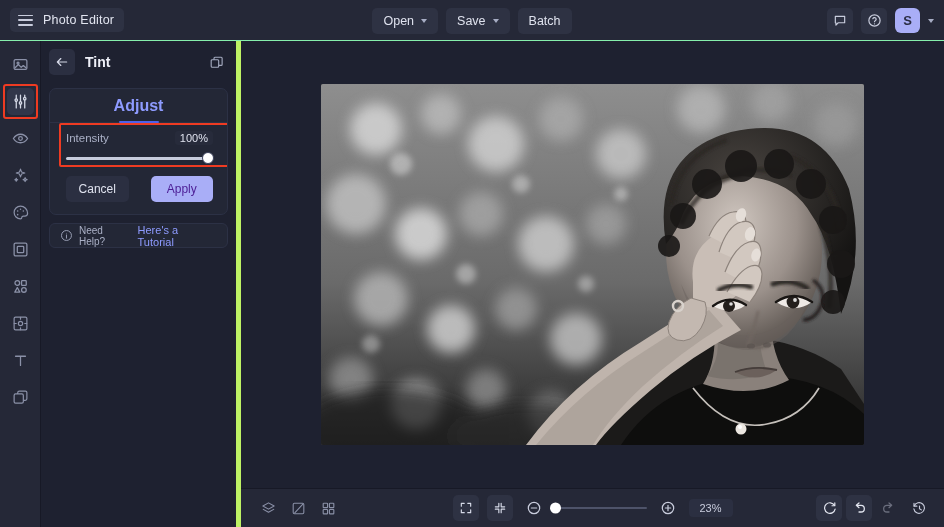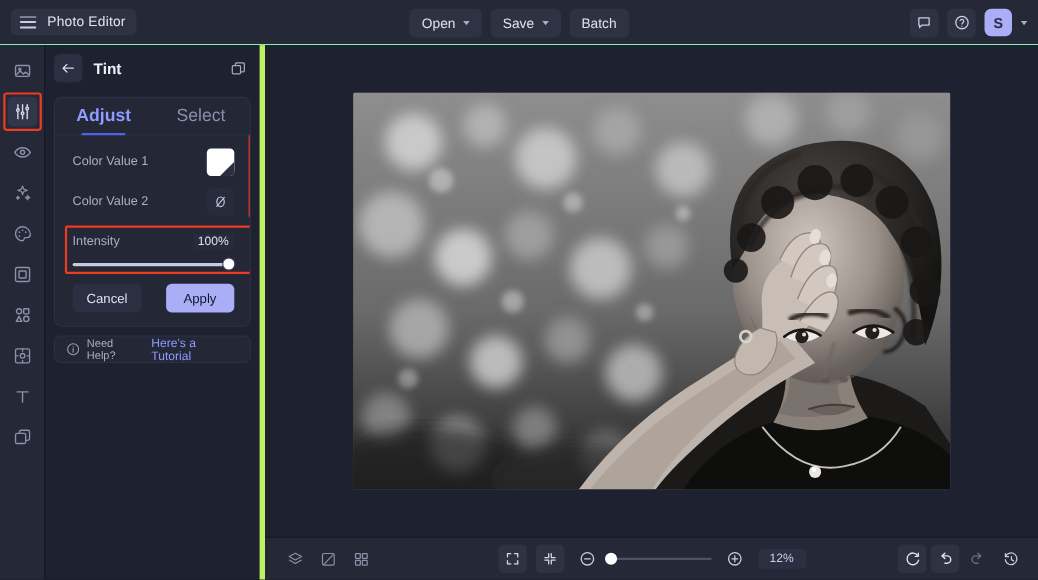--- a/index.html
+++ b/index.html
@@ -127,21 +127,21 @@
     position:absolute; right:-1px; width:12px; height:12px; border-radius:50%;
     background:#ffffff; border:1.5px solid #3b405a; cursor:pointer;
   }
 
   .btnrow { display:flex; gap:22px; padding:10px 14px 12px 16px; }
   .btn {
     flex:1; height:26px; border-radius:5px; display:flex; align-items:center; justify-content:center;
     font-size:12px; cursor:pointer;
   }
   .btn-cancel { background:#2b2f41; color:#dfe2ee; }
-  .btn-apply { background:#a9aef7; color:#0f172a; }
+  .btn-apply { background:#a9aef7; color:#4c1d95; }
 
   .helpcard {
     margin:8px 8px 0 8px; height:25px; background:#232736; border:1px solid #2c3145;
     border-radius:6px; display:flex; align-items:center; gap:6px; padding:0 10px; cursor:pointer;
   }
   .help-text { font-size:10px; color:#aab0c6; }
   .help-link { font-size:11px; color:#8e9bff; }
 
   
   .canvas {
@@ -319,48 +319,22 @@
         </svg>
       </div>
     </div>
 
     <div class="card">
 
       <div class="tabs">
         <div class="tab active">
           <span>Adjust</span>
         </div>
-        <div class="tab">
-          <span>Select</span>
-        </div>
-      </div>
-
-      <div class="rows">
-
-        <div class="row">
-          <span class="row-label">Color Value 1</span>
-          <div class="swatch-col">
-            <div class="sw sw-white"></div>
-          </div>
-        </div>
-
-        <div class="row">
-          <span class="row-label">Color Value 2</span>
-          <div class="swatch-col">
-            <div class="sw sw-none">
-              <svg width="15" height="15" viewBox="0 0 24 24" fill="none" stroke="#c2c7da" stroke-width="1.7">
-                <ellipse cx="12" cy="12" rx="5.4" ry="7"></ellipse>
-                <path d="M6.5 18.5L17.5 5.5" stroke-linecap="round"></path>
-              </svg>
-            </div>
-          </div>
-        </div>
-
-        <div class="annot-box" style="left:176px; top:-1px; width:31px; height:76px;"></div>
-      </div>
+      </div>
+
 
       <div class="intensity-wrap">
         <div class="int-top">
           <span class="int-label">Intensity</span>
           <span class="int-value">100%</span>
         </div>
         <div class="slider">
           <div class="track"></div>
           <div class="thumb"></div>
         </div>
@@ -589,21 +563,21 @@
       </div>
       <div class="zoomtrack">
         <div class="zoomthumb"></div>
       </div>
       <div class="bbtn">
         <svg width="16" height="16" viewBox="0 0 24 24" fill="none" stroke="#c9cddd" stroke-width="1.8">
           <circle cx="12" cy="12" r="8.5"></circle>
           <path d="M8 12h8M12 8v8" stroke-linecap="round"></path>
         </svg>
       </div>
-      <div class="zoomval">12%</div>
+      <div class="zoomval">23%</div>
     </div>
 
     <div class="bb-right">
       <div class="bbtn framed">
         <svg width="15" height="15" viewBox="0 0 24 24" fill="none" stroke="#e3e6f0" stroke-width="1.9">
           <path d="M20 7a8.5 8.5 0 1 0 1 6" stroke-linecap="round"></path>
           <path d="M20.5 3v4.6H16" stroke-linecap="round" stroke-linejoin="round"></path>
         </svg>
       </div>
       <div class="bbtn framed">

